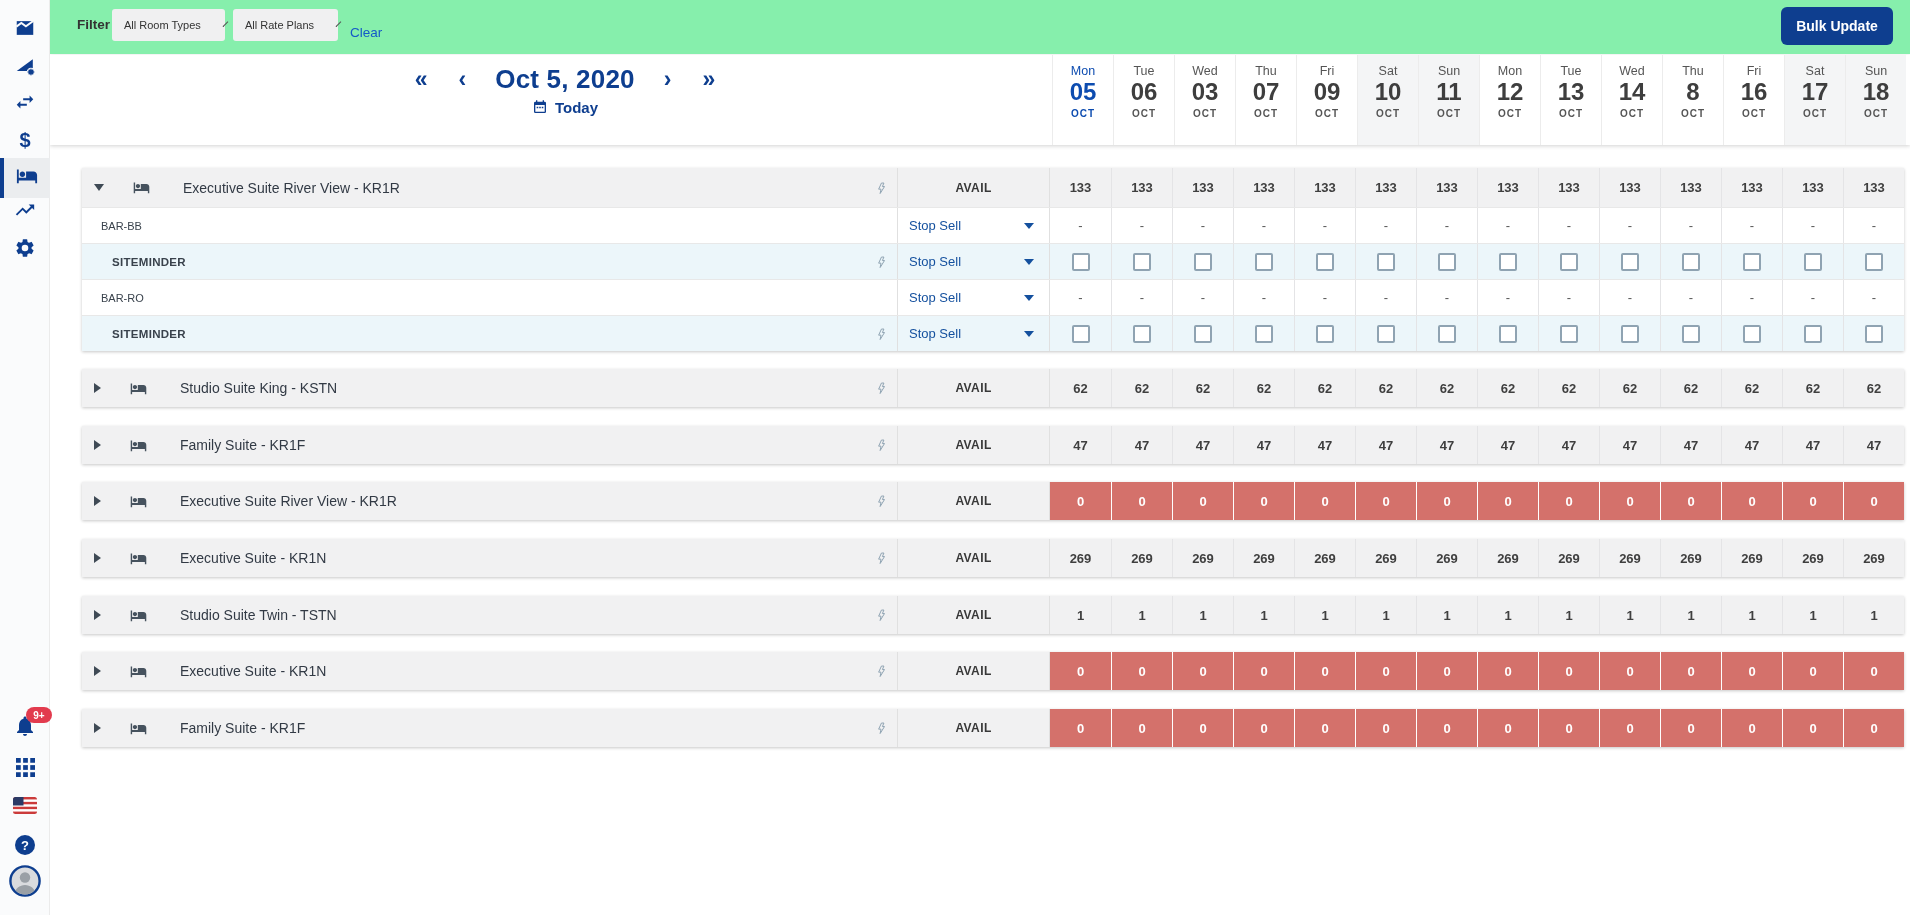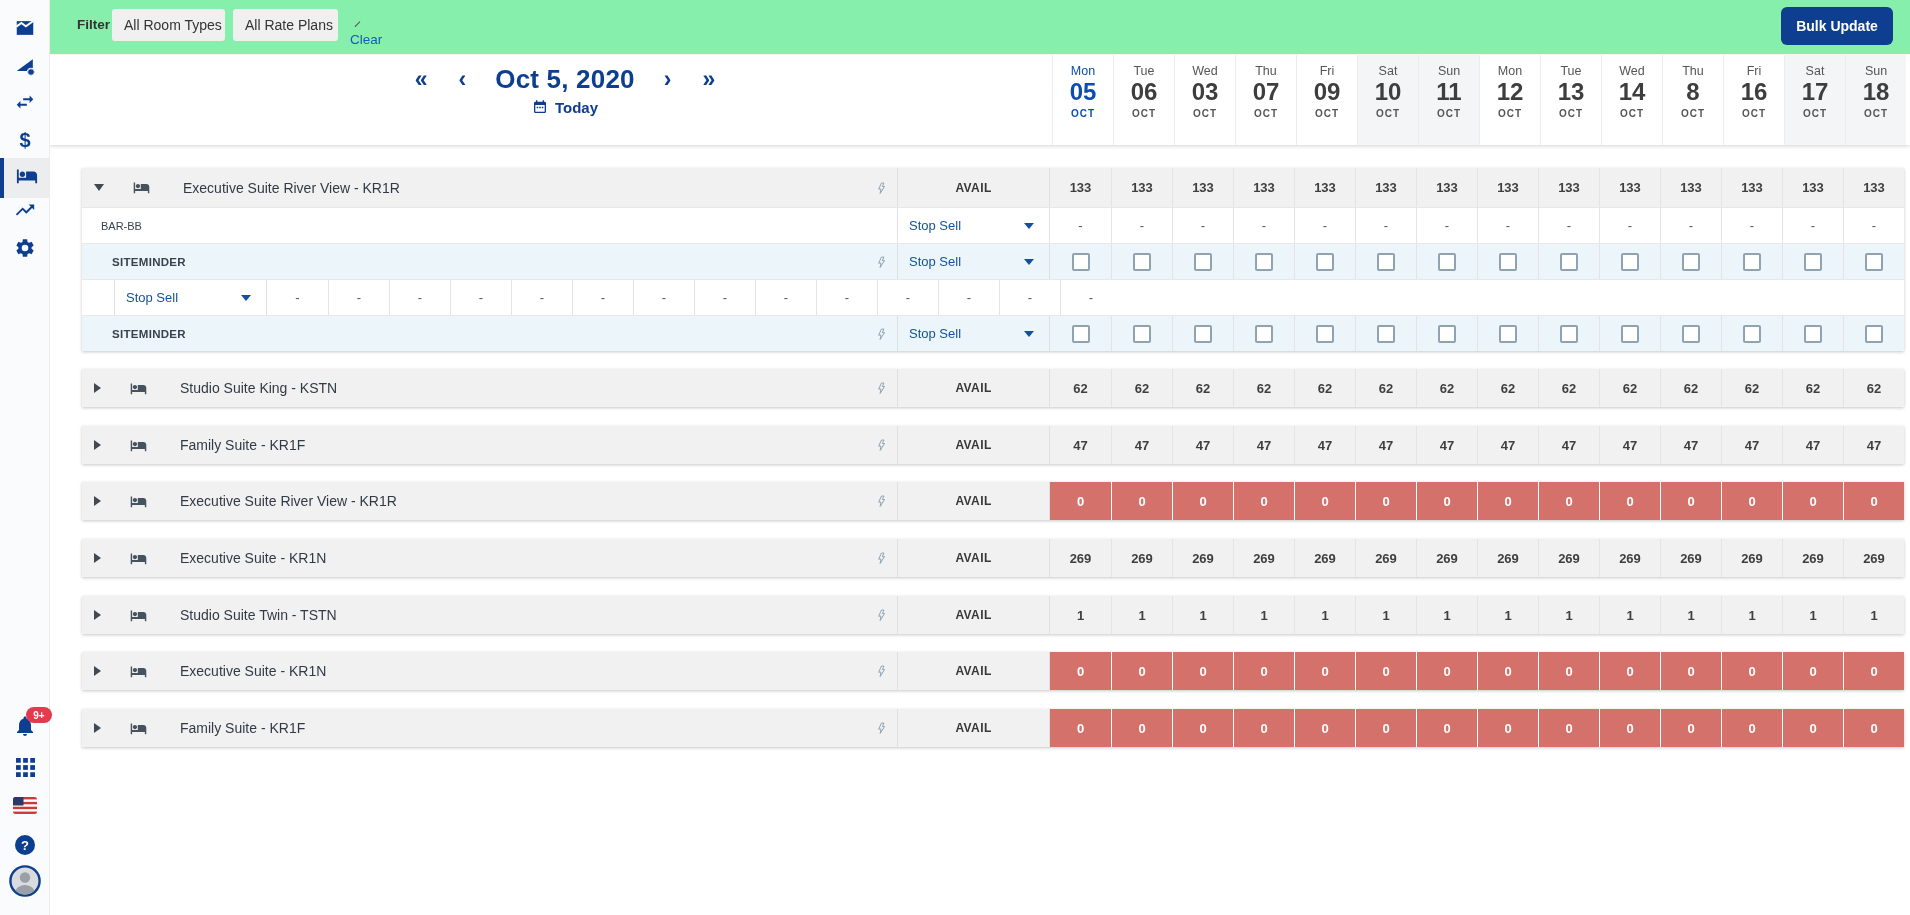--- a/index.html
+++ b/index.html
@@ -21,25 +21,25 @@
   .side-item{position:absolute;left:0;width:50px;height:36px;display:flex;align-items:center;justify-content:center;cursor:pointer;}
   .side-item.selected{background:#ebedef;border-left:4px solid var(--brand);height:40px;}
   .side-item .badge{position:absolute;left:26px;top:-3px;min-width:26px;height:16px;border-radius:9px;background:var(--badge);
     color:#fff;font-size:10px;font-weight:bold;display:flex;align-items:center;justify-content:center;padding:0 4px;}
   .dollar-glyph{font-size:20px;font-weight:bold;color:var(--brand);line-height:1;}
 
   
   .filter-bar{position:absolute;left:50px;top:0;right:0;height:54px;background:#86efac;z-index:4;}
   .filter-label{position:absolute;left:27px;top:17px;font-size:13.5px;font-weight:bold;color:#333;}
   .dropdown{position:absolute;top:9px;height:32px;background:#f0f0f1;border-radius:3px;display:flex;align-items:center;gap:24px;
-    padding:0 12px;font-size:14px;color:#333;cursor:pointer;white-space:nowrap;}
+    padding:0 12px;font-size:11px;color:#333;cursor:pointer;white-space:nowrap;}
   .dd-room{left:62px;width:113px;}
   .dd-rate{left:183px;width:105px;}
   .chev{width:7px;height:7px;border-right:1.7px solid #555;border-bottom:1.7px solid #555;transform:rotate(45deg) translate(-1px,-1px);}
-  .clear-link{position:absolute;left:300px;top:32px;color:var(--link);font-size:13.5px;cursor:pointer;}
+  .clear-link{position:absolute;left:300px;top:25px;color:var(--link);font-size:13.5px;cursor:pointer;}
   .bulk-btn{position:absolute;right:17px;top:7px;width:112px;height:38px;background:var(--brand);color:#fff;border:none;
     border-radius:6px;font-size:14px;font-weight:bold;font-family:Liberation Sans, sans-serif;cursor:pointer;}
 
   
   .header-card{position:absolute;left:50px;top:55px;right:0;height:90px;background:#fff;box-shadow:0 1px 4px rgba(0,0,0,.18);z-index:3;}
   .nav-block{position:absolute;left:290px;top:9px;width:450px;color:var(--brand);}
   .nav-row{display:flex;align-items:center;justify-content:center;gap:27px;}
   .nav-arrow{font-size:23px;line-height:1;cursor:pointer;font-weight:bold;padding:0 2px;}
   .nav-date{font-size:26px;font-weight:bold;letter-spacing:.2px;}
   .today-row{display:flex;justify-content:center;gap:7px;margin-top:4px;font-size:15px;font-weight:bold;cursor:pointer;}
@@ -432,20 +432,23 @@
           </div>
           <div class="day-cell">
             <span class="checkbox"></span>
           </div>
           <div class="day-cell">
             <span class="checkbox"></span>
           </div>
         </div>
       </div>
       <div class="sub-row row">
+        <div class="cell-name">
+          <span class="rp-label">BAR-RO</span>
+        </div>
         <div class="cell-flash"></div>
         <div class="cell-avail stopsell">
           <span class="stop-sell-text">Stop Sell</span>
                      <span class="caret-dd"></span>
         </div>
         <div class="cell-days">
           <div class="day-cell">
             <span class="dash">-</span>
           </div>
           <div class="day-cell">

